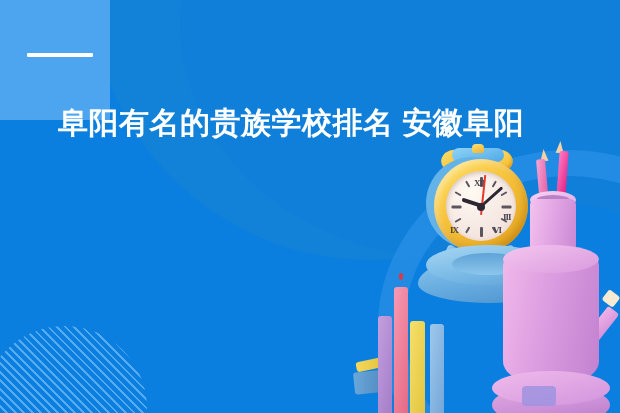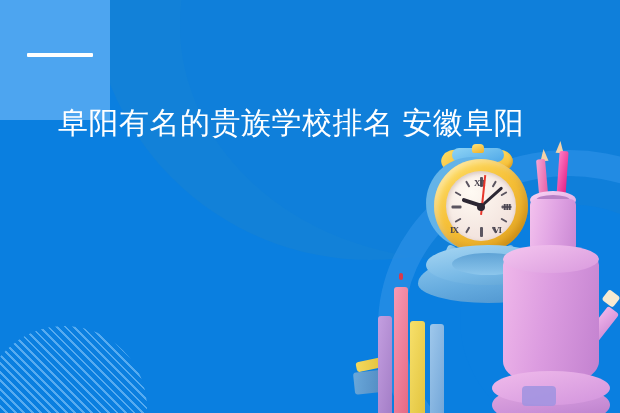--- a/index.html
+++ b/index.html
@@ -104,21 +104,21 @@
     background: #ffffff;
     border-radius: 1px;
   }
   .headline {
     position: absolute;
     left: 58px;
     top: 104px;
     width: 500px;
     color: #ffffff;
     font-size: 30px;
-    font-weight: normal;
+    font-weight: bold;
     letter-spacing: 0.5px;
     line-height: 1.25;
     white-space: nowrap;
   }
 
   
   .illustration {
     position: absolute;
     left: 340px;
     top: 145px;
@@ -394,21 +394,21 @@
     <div class="tick" style="transform:rotate(120deg)"></div>
     <div class="tick" style="transform:rotate(150deg)"></div>
     <div class="tick major" style="transform:rotate(180deg)"></div>
     <div class="tick" style="transform:rotate(210deg)"></div>
     <div class="tick" style="transform:rotate(240deg)"></div>
     <div class="tick major" style="transform:rotate(270deg)"></div>
     <div class="tick" style="transform:rotate(300deg)"></div>
     <div class="tick" style="transform:rotate(330deg)"></div>
 
     <div class="numeral" style="left:134px; top:33px;">XII</div>
-    <div class="numeral" style="left:163px; top:57px;">III</div>
+    <div class="numeral" style="left:163px; top:67px;">III</div>
     <div class="numeral" style="left:153px; top:80px;">VI</div>
     <div class="numeral" style="left:110px; top:57px;margin-top:23px;">IX</div>
 
     <div class="hand hand-hour" style="transform:rotate(-72deg)"></div>
     <div class="hand hand-min" style="transform:rotate(48deg)"></div>
     <div class="hand-sec" style="transform:rotate(6deg)"></div>
     <div class="hand-cap"></div>
 
     <div class="cushion-top"></div>
     <div class="cushion-hole"></div>

